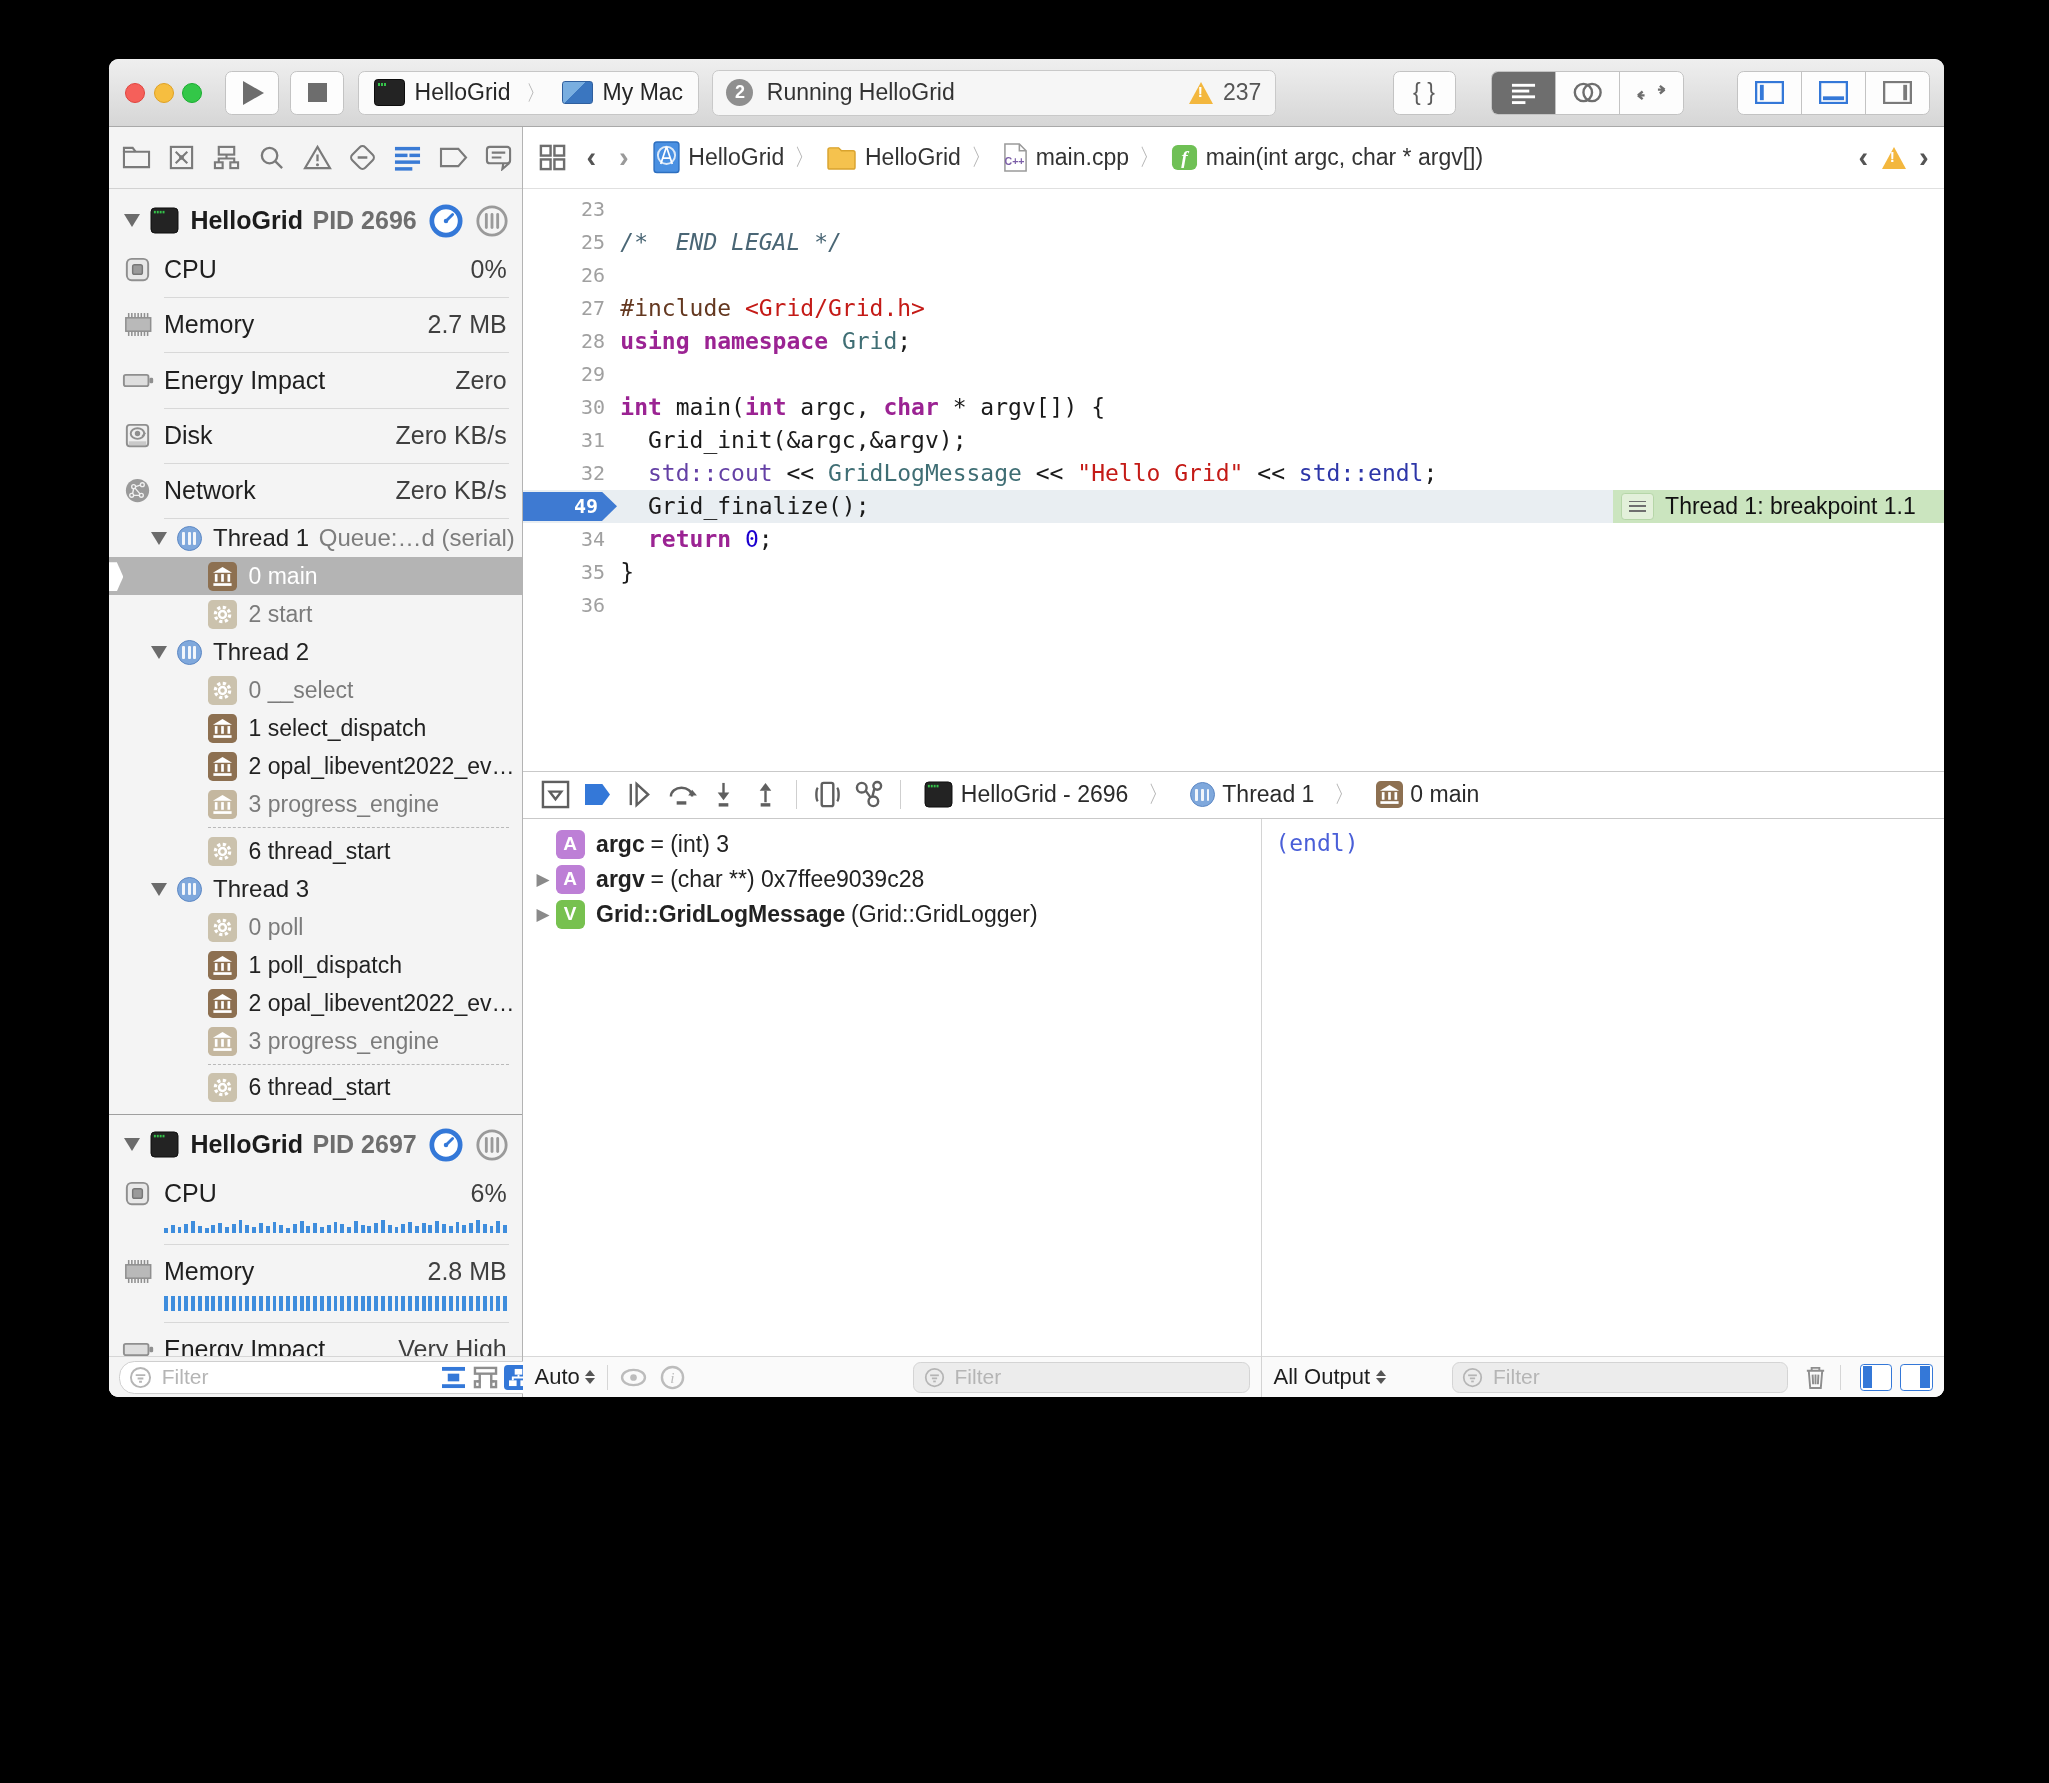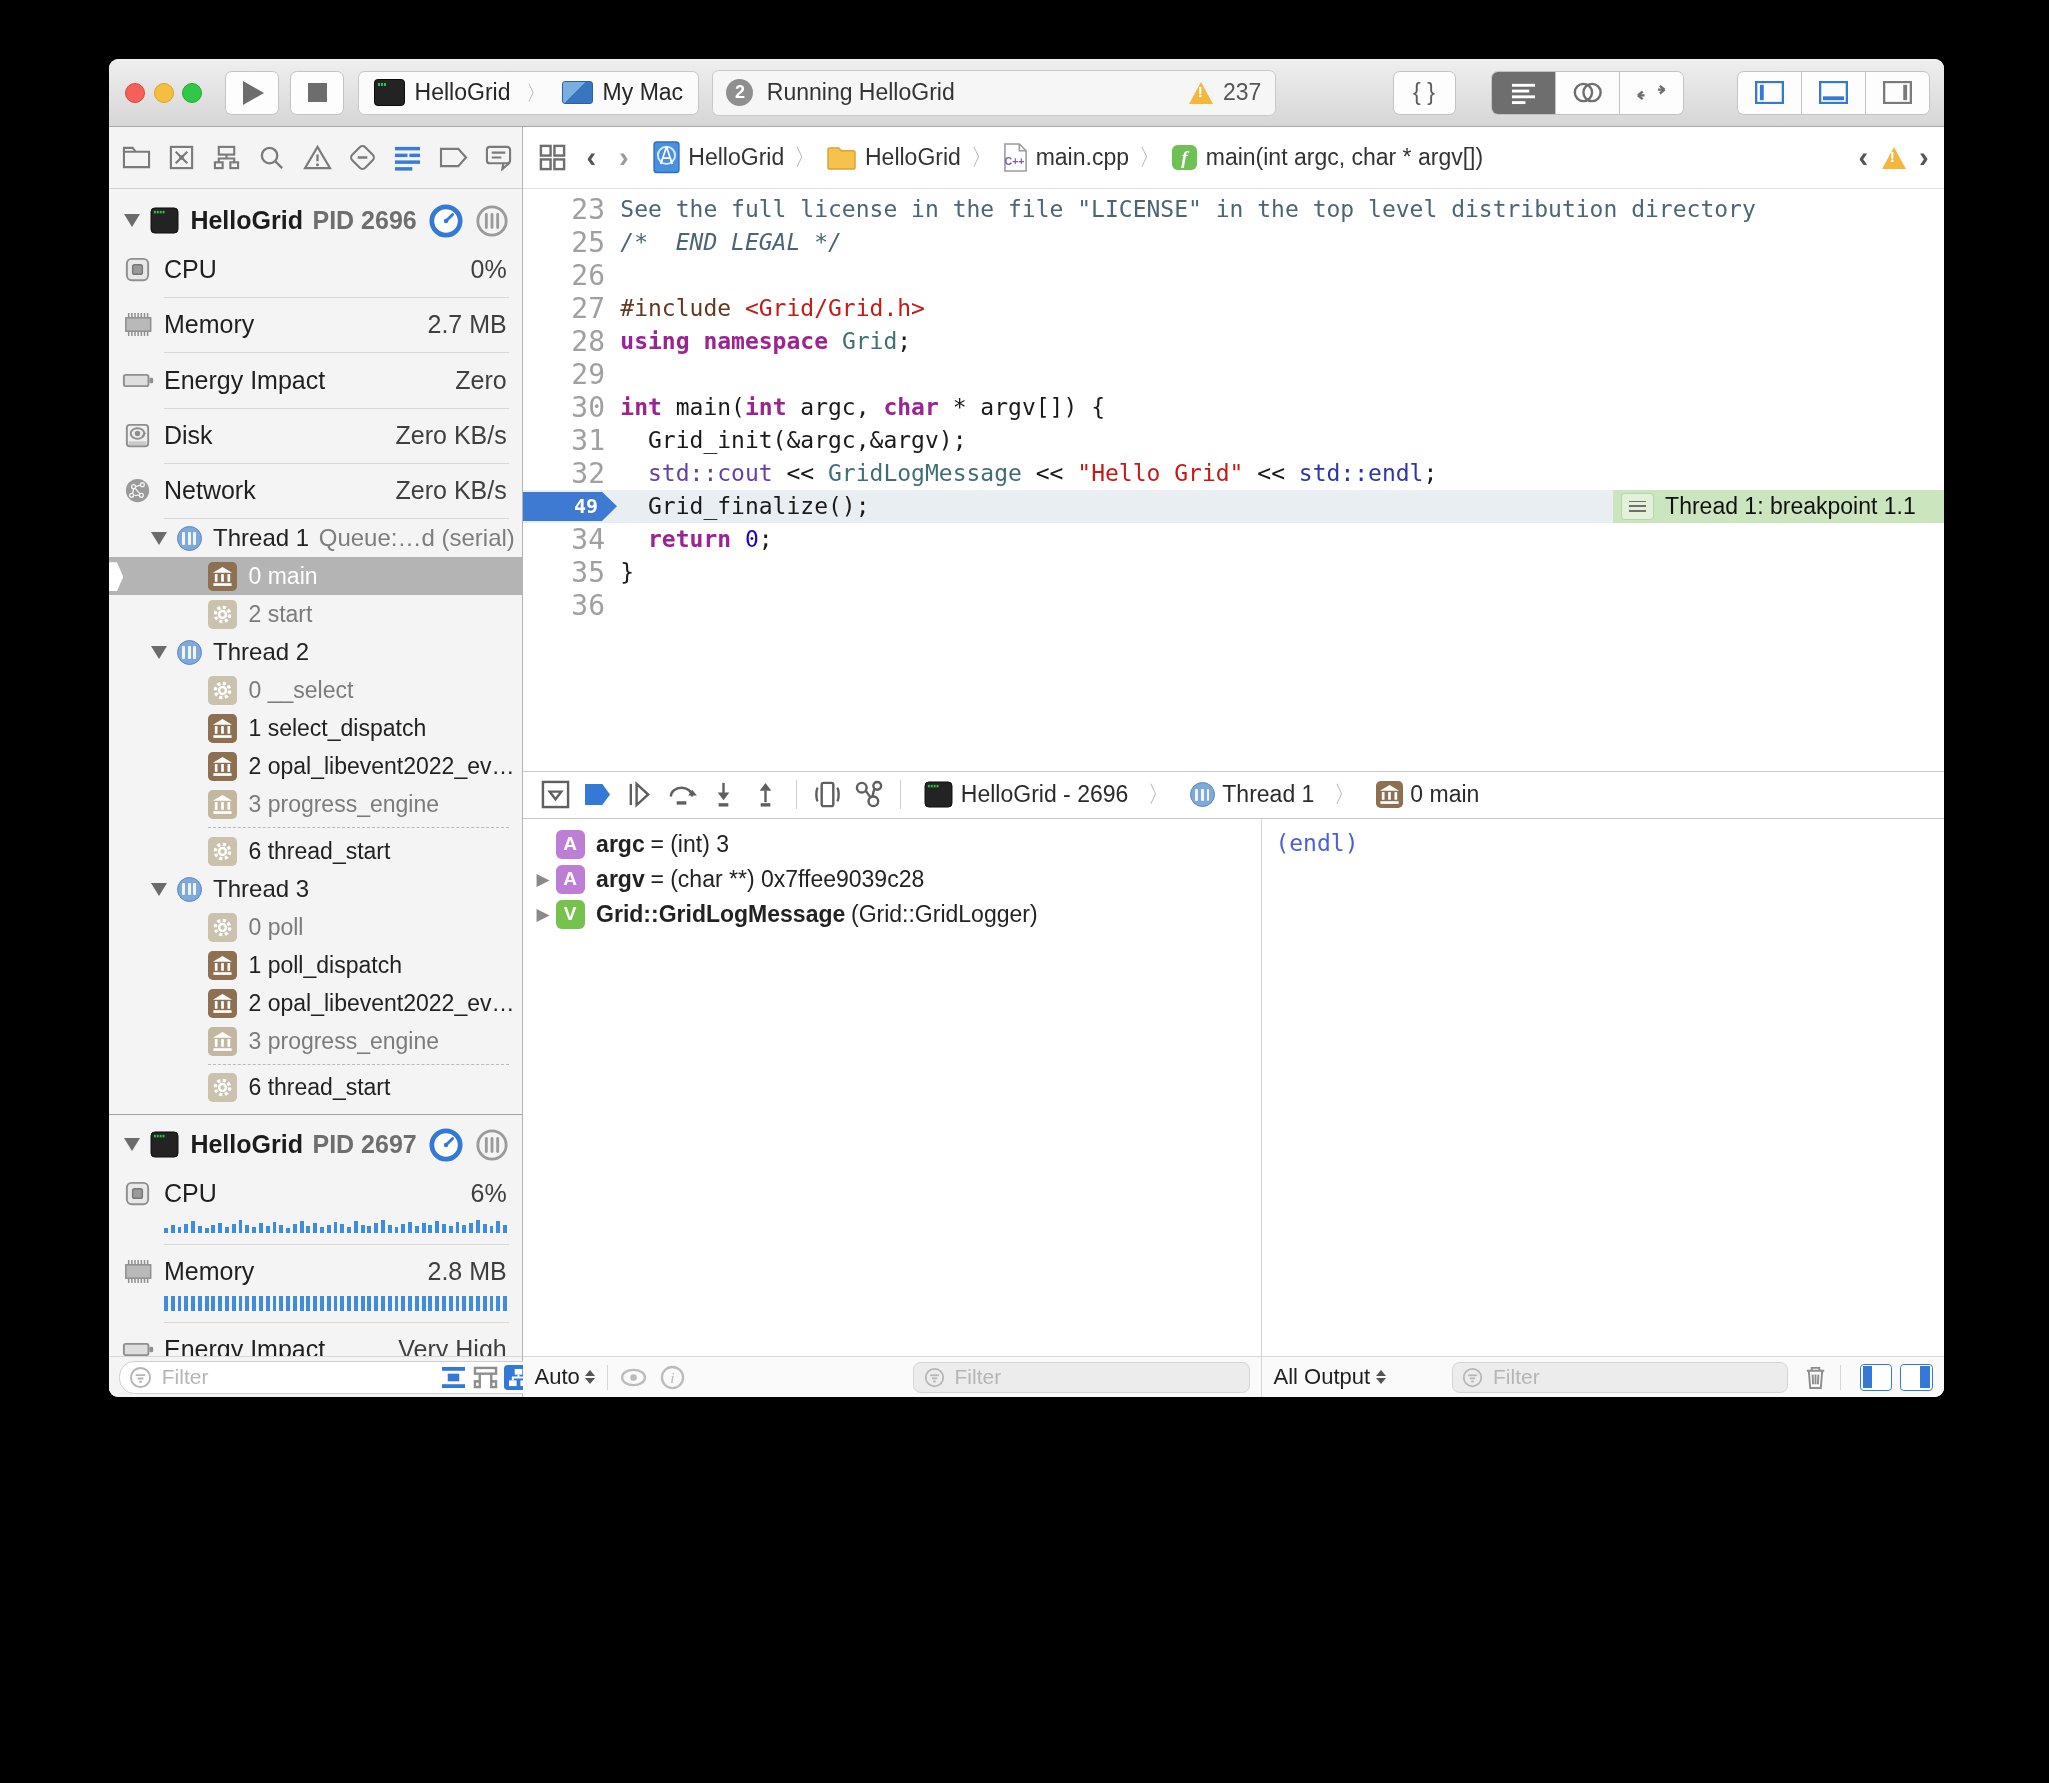--- a/index.html
+++ b/index.html
@@ -84,21 +84,21 @@
   .editor-col{flex:1;display:flex;flex-direction:column;background:#fff;min-width:0;}
   .jumpbar{height:61px;flex:0 0 61px;border-bottom:1px solid #e0e0e0;display:flex;align-items:center;padding:0 15.3px;font-size:23px;color:#333;}
   .jb-ico{margin-right:7.6px;flex:0 0 auto;display:flex;}
   .jb-chev{font-size:29px;color:#555;margin:0 11.5px;font-weight:bold;}
   .jb-chev.fwd{color:#9a9a9a;margin-right:23px;}
   .jb-sep{color:#b4b4b4;font-size:23px;margin:0 9.6px;}
   .jb-right{margin-left:auto;display:flex;align-items:center;gap:13.4px;}
   .code{flex:1;position:relative;overflow:hidden;font-family:"DejaVu Sans Mono",monospace;font-size:23px;padding-top:3.8px;}
   .ln{display:flex;height:33px;line-height:33px;position:relative;white-space:pre;}
   .ln.cur{background:#e9eef2;}
-  .ln-num{width:82px;flex:0 0 82px;text-align:right;padding-right:15.3px;color:#a0a0a0;font-size:28px;}
+  .ln-num{width:82px;flex:0 0 82px;text-align:right;padding-right:15.3px;color:#a0a0a0;font-size:20px;}
   .ln-code{color:#1a1a1a;}
   .bp-badge{position:absolute;left:0;top:1.9px;bottom:1.9px;width:94px;background:#3e7ad2;
             clip-path:polygon(0 0,84% 0,100% 50%,84% 100%,0 100%);color:#fff;font-weight:bold;
             text-align:right;padding-right:19px;font-size:20px;line-height:29px;box-sizing:border-box;}
   .anno{position:absolute;right:0;top:0;bottom:0;width:331px;background:#cbe5bf;display:flex;align-items:center;
         font-family:"Liberation Sans",sans-serif;font-size:23px;color:#111;}
   .anno .chip{width:31px;height:25px;background:#e3f0da;border:1px solid #b6d6a8;border-radius:3.8px;margin:0 11.5px 0 7.6px;
         display:flex;flex-direction:column;justify-content:center;gap:2.9px;align-items:center;}
   .anno .chip i{width:17px;height:1.9px;background:#6f6f6f;}
   .seg-comment{color:#4a6675;}
@@ -1020,21 +1020,21 @@
               <span style="margin-left: 7.6px;">main(int argc, char * argv[])</span>
             </span>
           </span>
         <span class="jb-right">
           <span class="jb-chev" style="margin:0">‹</span>
           <span class="warn-tri" style="margin:0"></span>
           <span class="jb-chev" style="margin:0">›</span>
         </span>
       </div>
       <div class="code" id="code">
-          <div class="ln"><span class="ln-num">23</span><span class="ln-code"><span class="seg-comment">See the full license in the file "LICENSE" in the top level distribution directory</span></span></div>
+          <div class="ln"><span class="ln-num">23</span></div>
           <div class="ln"><span class="ln-num">25</span><span class="ln-code"><span class="seg-comment seg-italic">/*  END LEGAL */</span></span></div>
           <div class="ln"><span class="ln-num">26</span><span class="ln-code"></span></div>
           <div class="ln"><span class="ln-num">27</span><span class="ln-code"><span class="seg-directive">#include </span><span class="seg-include">&lt;Grid/Grid.h&gt;</span></span></div>
           <div class="ln"><span class="ln-num">28</span><span class="ln-code"><span class="seg-keyword">using namespace</span><span class="seg-plain"> </span><span class="seg-type">Grid</span><span class="seg-plain">;</span></span></div>
           <div class="ln"><span class="ln-num">29</span><span class="ln-code"></span></div>
           <div class="ln"><span class="ln-num">30</span><span class="ln-code"><span class="seg-keyword">int</span><span class="seg-plain"> main(</span><span class="seg-keyword">int</span><span class="seg-plain"> argc, </span><span class="seg-keyword">char</span><span class="seg-plain"> * argv[]) {</span></span></div>
           <div class="ln"><span class="ln-num">31</span><span class="ln-code"><span class="seg-plain">  Grid_init(&amp;argc,&amp;argv);</span></span></div>
           <div class="ln"><span class="ln-num">32</span><span class="ln-code"><span class="seg-plain">  </span><span class="seg-lib">std::cout</span><span class="seg-plain"> &lt;&lt; </span><span class="seg-type">GridLogMessage</span><span class="seg-plain"> &lt;&lt; </span><span class="seg-string">"Hello Grid"</span><span class="seg-plain"> &lt;&lt; </span><span class="seg-libblue">std::endl</span><span class="seg-plain">;</span></span></div>
           <div class="ln cur"><div class="bp-badge">49</div><span class="ln-num"></span><span class="ln-code"><span class="seg-plain">  Grid_finalize();</span></span><div class="anno"><span class="chip"><i></i><i></i><i></i></span><span>Thread 1: breakpoint 1.1</span></div></div>
           <div class="ln"><span class="ln-num">34</span><span class="ln-code"><span class="seg-plain">  </span><span class="seg-keyword">return</span><span class="seg-plain"> </span><span class="seg-number">0</span><span class="seg-plain">;</span></span></div>

